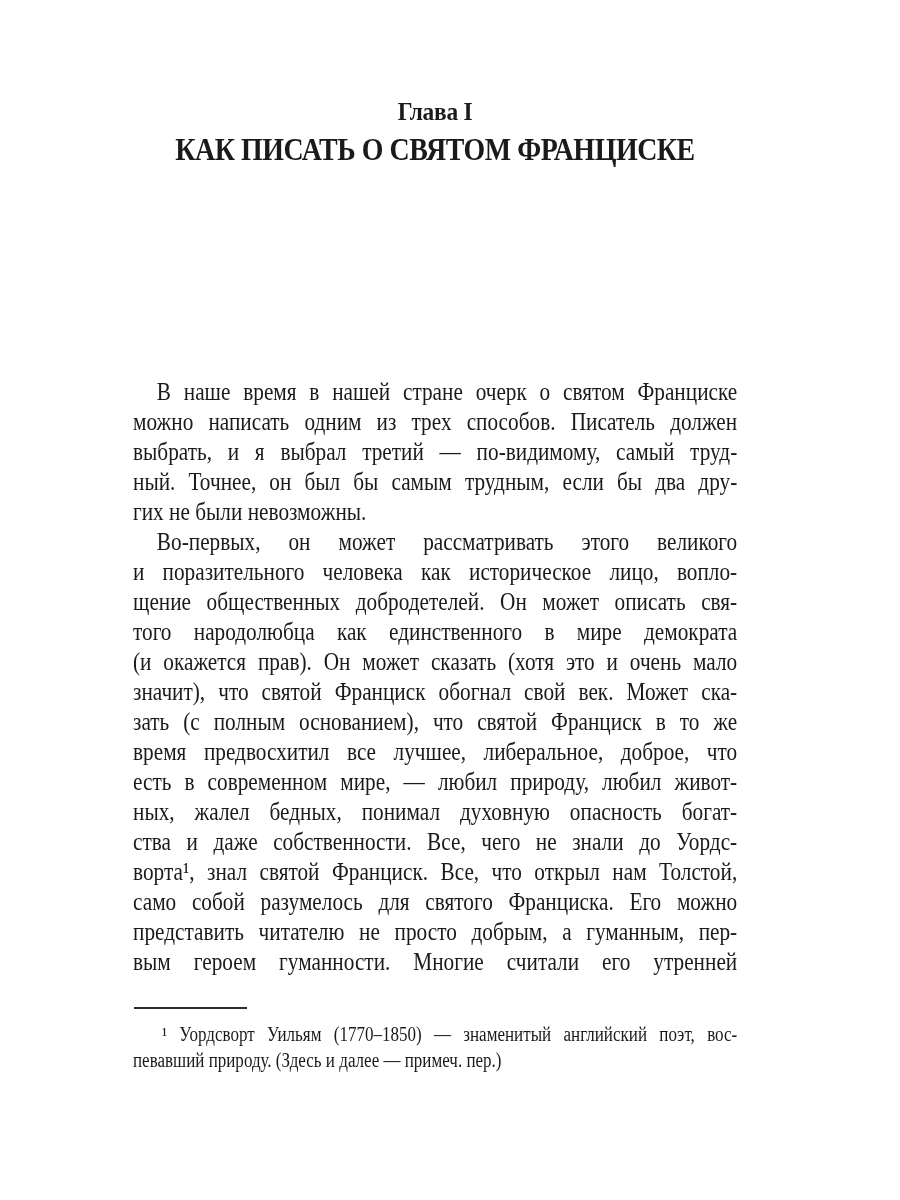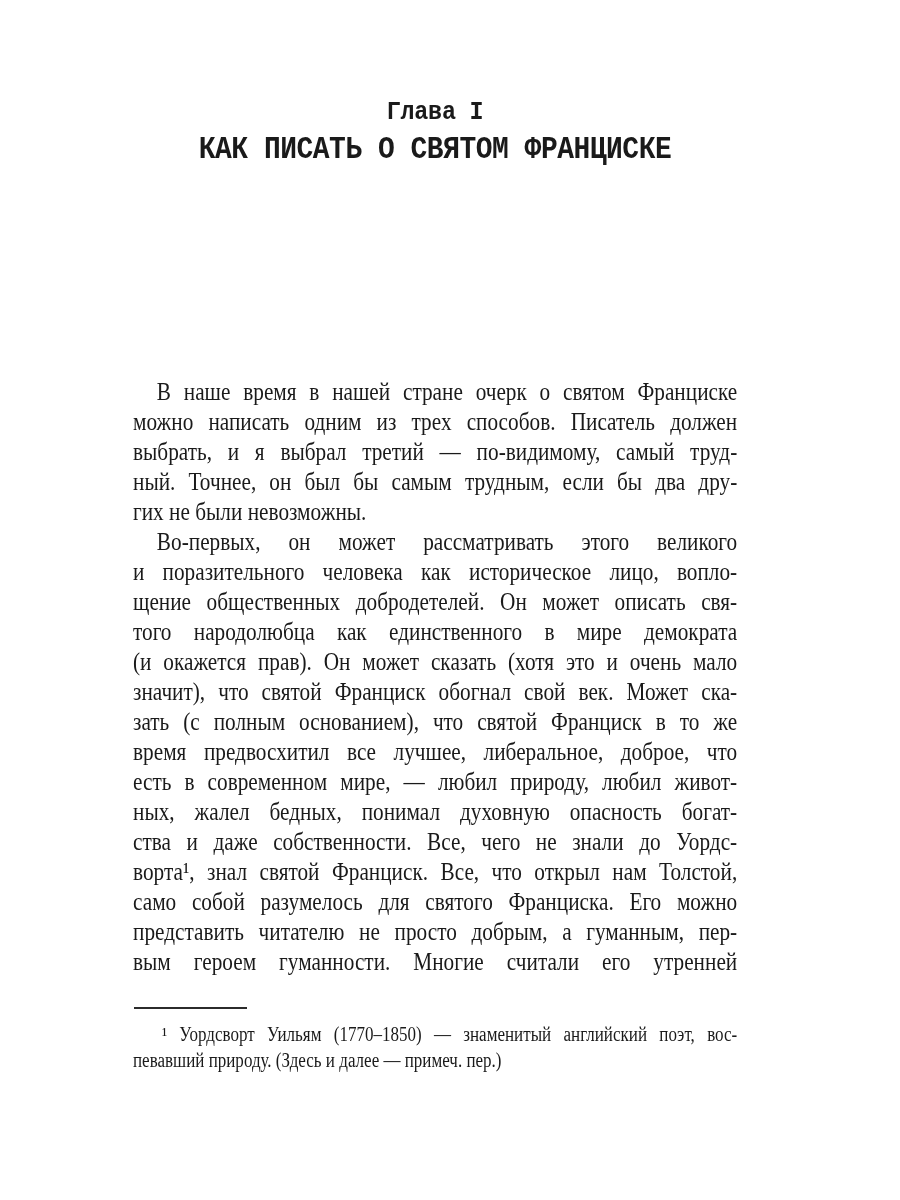--- a/index.html
+++ b/index.html
@@ -19,21 +19,21 @@
   .page {
     position: absolute; inset: 0;
     background: var(--paper);
   }
 
   
   .chapter-head {
     position: absolute;
     left: 133px; top: 97px; width: 604px;
     text-align: center;
-    font-family: Liberation Mono, monospace;
+    font-family: Liberation Serif, serif;
     font-weight: 700;
     color: var(--ink);
   }
   .chapter-label {
     font-size: 26px; line-height: 30px;
     transform: scaleX(0.9);
     letter-spacing: -0.3px;
   }
   .chapter-title {
     font-size: 31px; line-height: 36px;

